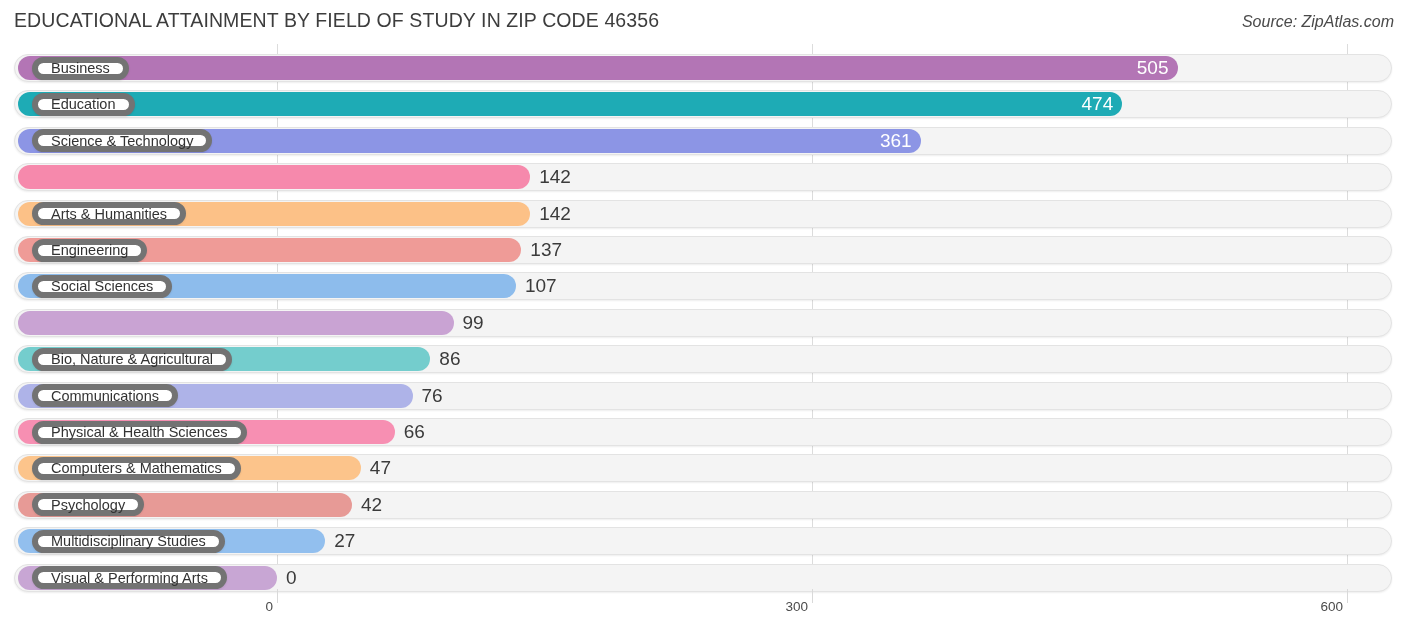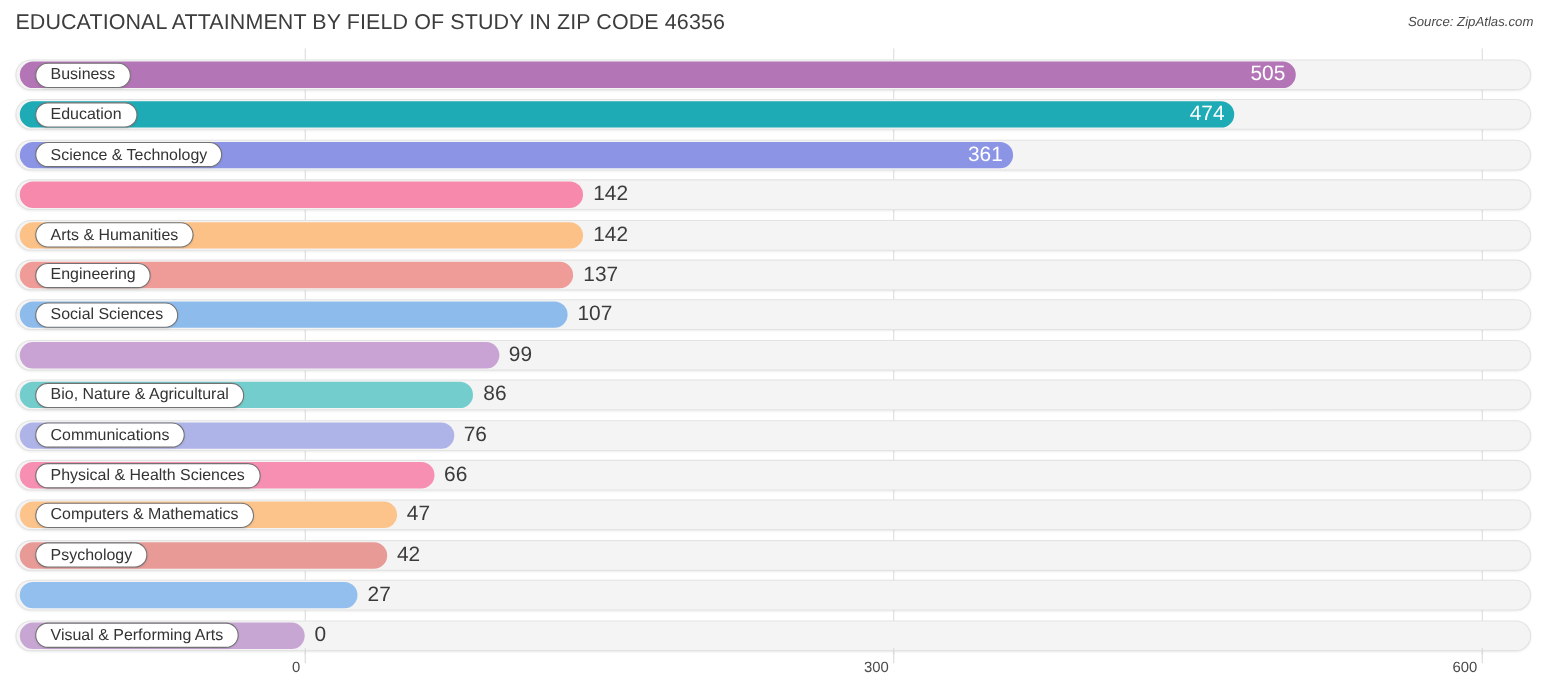--- a/index.html
+++ b/index.html
@@ -30,21 +30,21 @@
     font-size: 19.5px;
     letter-spacing: 0.1px;
     color: #3d3d3d;
     font-weight: 400;
     white-space: nowrap;
   }
   #source-label {
     position: absolute;
     right: 12px;
     top: 13px;
-    font-size: 12px;
+    font-size: 16px;
     font-style: italic;
     color: #4a4a4a;
     white-space: nowrap;
   }
 
   
   #plot {
     position: absolute;
     left: 0;
     top: 44px;
@@ -96,21 +96,21 @@
     box-sizing: border-box;
   }
 
   
   .pill {
     position: absolute;
     top: 4.5px;
     left: 32px;
     height: 23px;
     background: #ffffff;
-    border: 1px solid #737373;
+    border: 6px solid #737373;
     border-radius: 12px;
     padding: 0 13px;
     display: flex;
     align-items: center;
     font-size: 14.5px;
     color: #333333;
     white-space: nowrap;
     box-sizing: border-box;
     box-shadow: 0 1px 2px rgba(0,0,0,0.10);
   }
@@ -241,20 +241,21 @@
       </div>
       <div class="row" style="top: 444.8px;">
         <div class="track"></div>
         <div class="bar" style="width: 333.9px; background: rgb(231, 154, 150);"></div>
         <div class="pill">Psychology</div>
         <div class="value outside" style="left: 360.9px;">42</div>
       </div>
       <div class="row" style="top: 481.2px;">
         <div class="track"></div>
         <div class="bar" style="width: 307.15px; background: rgb(146, 191, 238);"></div>
+        <div class="pill">Multidisciplinary Studies</div>
         <div class="value outside" style="left: 334.15px;">27</div>
       </div>
       <div class="row" style="top: 517.6px;">
         <div class="track"></div>
         <div class="bar" style="width: 259px; background: rgb(200, 166, 212);"></div>
         <div class="pill">Visual &amp; Performing Arts</div>
         <div class="value outside" style="left: 286px;">0</div>
       </div>
     </div>
 </div>

